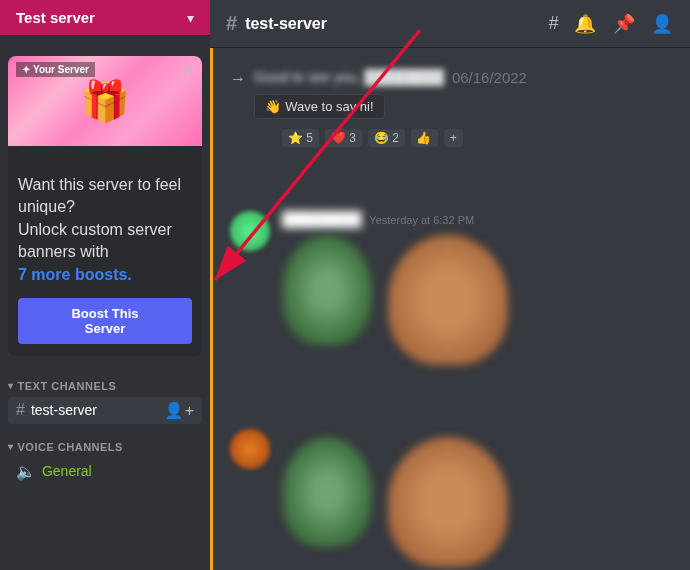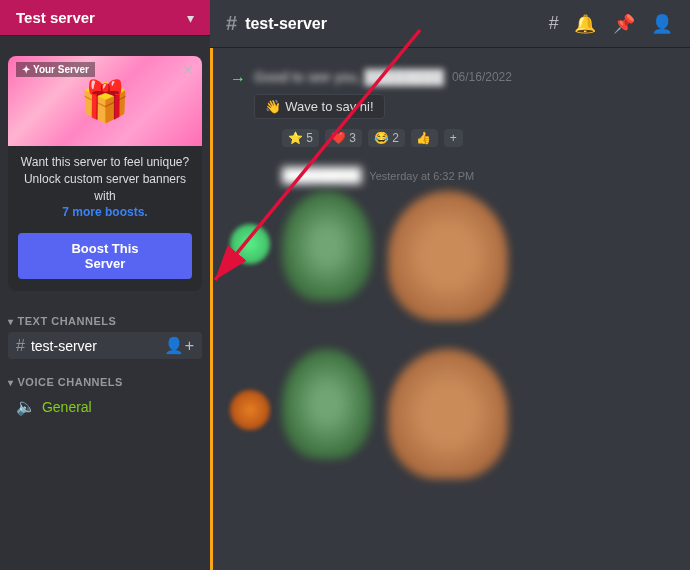--- a/index.html
+++ b/index.html
@@ -127,23 +127,23 @@
       padding: 2px 6px;
       border-radius: 0;
       font-weight: 600;
     }
     .boost-card-image-decoration {
       font-size: 40px;
     }
     .boost-card-text {
       padding: 8px 10px 4px;
       color: #dcddde;
-      font-size: 12px;
+      font-size: 16px;
       line-height: 1.4;
-      text-align: center;
+      margin-top: 20px;
     }
     .boost-card-text strong {
       color: #3b82f6;
     }
     .boost-button {
       background: #5865f2;
       color: #ffffff;
       border: none;
       border-radius: 4px;
       padding: 8px 32px;
@@ -259,41 +259,42 @@
       color: #57f287;
       font-size: 16px;
     }
     .system-text {
       color: #dcddde;
       font-size: 14px;
       filter: blur(3px);
     }
     .system-timestamp {
       color: #72767d;
-      font-size: 12px;
+      font-size: 15px;
     }
     .wave-button {
       background: #2f3136;
       border: 1px solid #40444b;
       border-radius: 4px;
       color: #dcddde;
       padding: 4px 10px;
       font-size: 13px;
       cursor: pointer;
       display: inline-flex;
       align-items: center;
       gap: 4px;
     }
 
     
     .blurred-user-area {
       display: flex;
-      align-items: center;
+      align-items: flex-start;
       gap: 12px;
       position: relative;
+      margin-top: 44px;
     }
     .blurred-avatar {
       width: 40px;
       height: 40px;
       border-radius: 50%;
       background: radial-gradient(circle, #57f287 0%, #3ba55c 100%);
       flex-shrink: 0;
       filter: blur(2px);
     }
     .blurred-figure {

